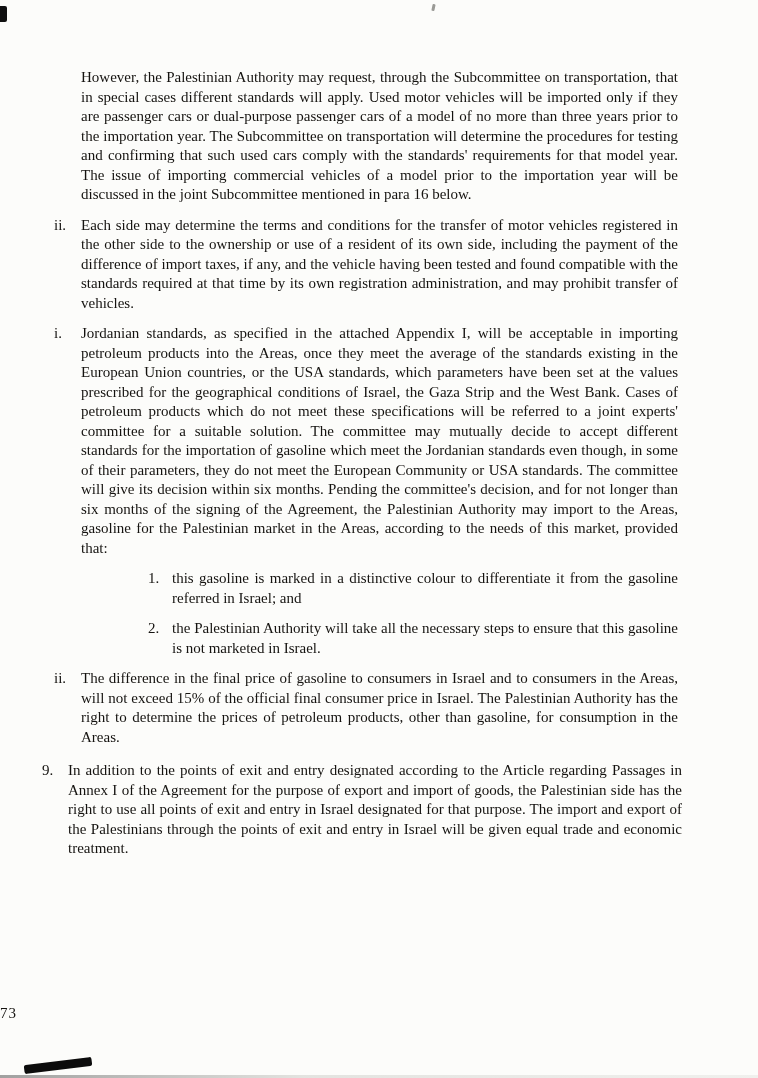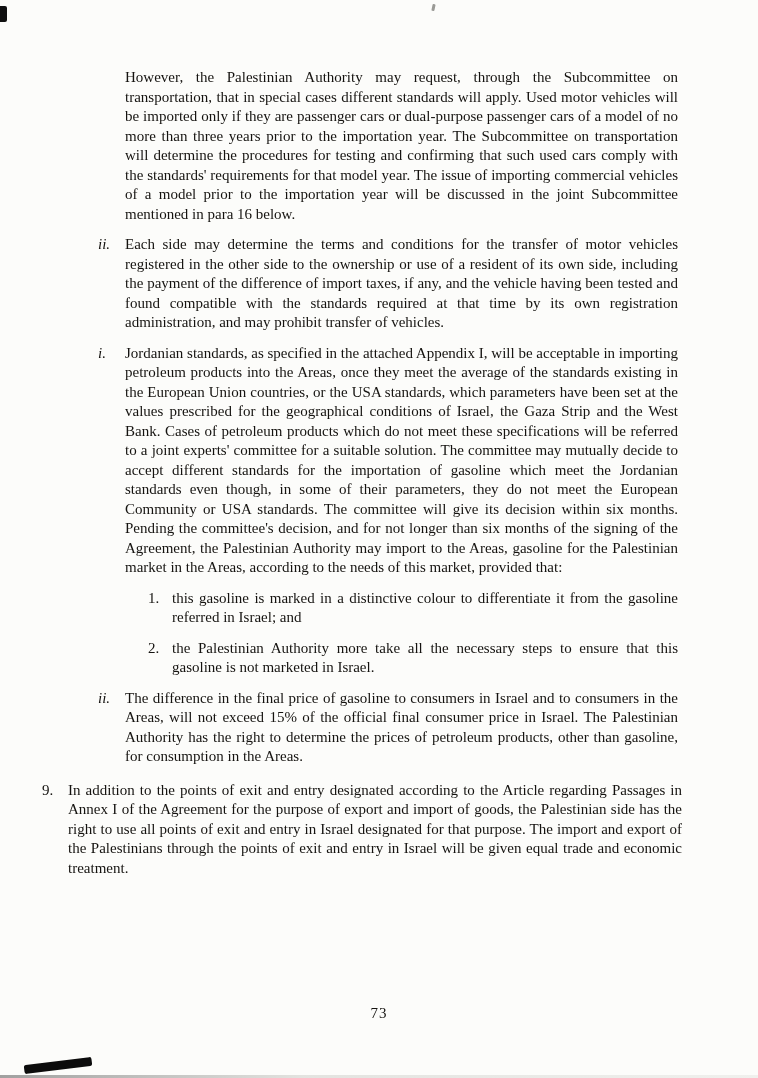--- a/index.html
+++ b/index.html
@@ -32,44 +32,44 @@
   .block .marker {
     flex: 0 0 auto;
     white-space: nowrap;
   }
   .block .text {
     flex: 1 1 auto;
     text-align: justify;
   }
   
   .level1 {
-    margin-left: 98px;
+    margin-left: 54px;
     margin-right: 80px;
   }
-  .level1 .marker { width: 27px; font-style: italic; }
+  .level1 .marker { width: 27px; }
   
   .level2 {
     margin-left: 148px;
     margin-right: 80px;
   }
   .level2 .marker { width: 24px; }
   
   .level0 {
     margin-left: 42px;
     margin-right: 76px;
     margin-top: 14px;
   }
   .level0 .marker { width: 26px; }
 
   .page-number {
     position: absolute;
     top: 1005px;
     left: 0;
     width: 758px;
-    text-align: center;
+    text-align: left;
     font-size: 15px;
     letter-spacing: 1px;
   }
 
   
   .artifact-top-left {
     position: absolute;
     left: 0; top: 6px;
     width: 7px; height: 16px;
     background: #101010;
@@ -119,21 +119,21 @@
     <div class="text">Jordanian standards, as specified in the attached Appendix I, will be acceptable in importing petroleum products into the Areas, once they meet the average of the standards existing in the European Union countries, or the USA standards, which parameters have been set at the values prescribed for the geographical conditions of Israel, the Gaza Strip and the West Bank. Cases of petroleum products which do not meet these specifications will be referred to a joint experts' committee for a suitable solution. The committee may mutually decide to accept different standards for the importation of gasoline which meet the Jordanian standards even though, in some of their parameters, they do not meet the European Community or USA standards. The committee will give its decision within six months. Pending the committee's decision, and for not longer than six months of the signing of the Agreement, the Palestinian Authority may import to the Areas, gasoline for the Palestinian market in the Areas, according to the needs of this market, provided that:</div>
   </div>
 
   <div class="block level2">
     <span class="marker">1.</span>
     <div class="text">this gasoline is marked in a distinctive colour to differentiate it from the gasoline referred in Israel; and</div>
   </div>
 
   <div class="block level2">
     <span class="marker">2.</span>
-    <div class="text">the Palestinian Authority more take all the necessary steps to ensure that this gasoline is not marketed in Israel.</div>
+    <div class="text">the Palestinian Authority will take all the necessary steps to ensure that this gasoline is not marketed in Israel.</div>
   </div>
 
   <div class="block level1">
     <span class="marker">ii.</span>
     <div class="text">The difference in the final price of gasoline to consumers in Israel and to consumers in the Areas, will not exceed 15% of the official final consumer price in Israel. The Palestinian Authority has the right to determine the prices of petroleum products, other than gasoline, for consumption in the Areas.</div>
   </div>
 
 
   <div class="block level0">
     <span class="marker">9.</span>

